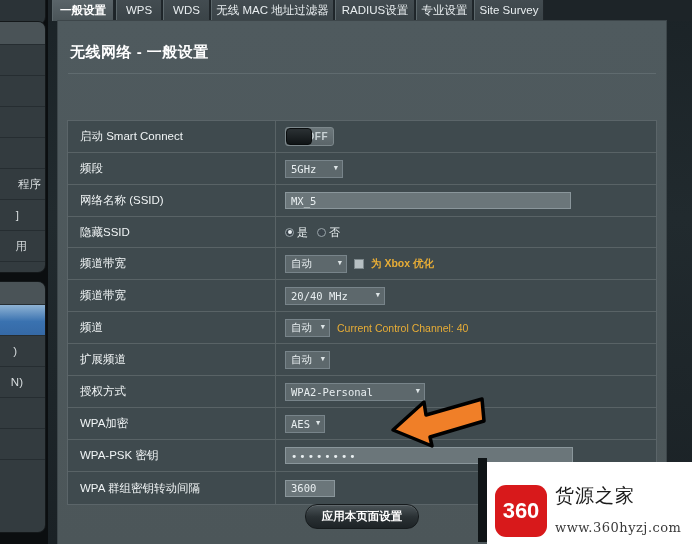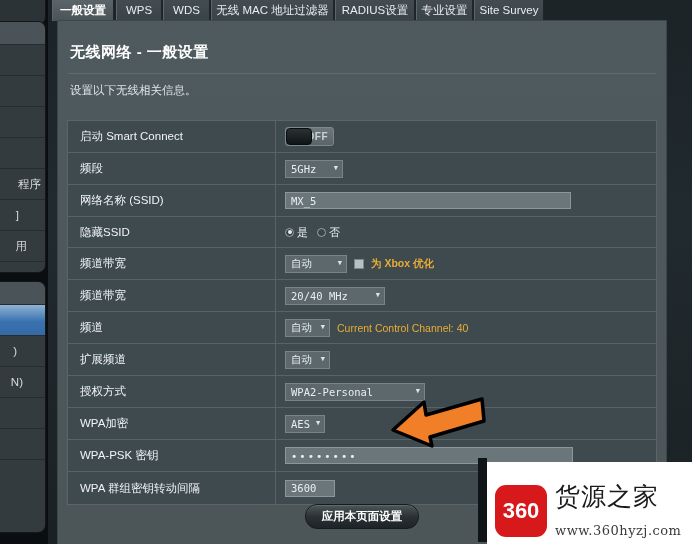--- a/index.html
+++ b/index.html
@@ -119,21 +119,21 @@
 
   
   .wm{position:absolute;left:487px;top:462px;width:205px;height:97px;
      background:#ffffff;display:flex;align-items:center;padding-left:8px;
      box-sizing:border-box;gap:8px;overflow:hidden;}
   .wm .badge{width:52px;height:52px;border-radius:11px;background:#d8191b;
      color:#fff;font-size:22px;font-weight:bold;display:flex;
      align-items:center;justify-content:center;font-family:"Liberation Sans",sans-serif;
      flex:0 0 52px;}
   .wm .wtext{display:flex;flex-direction:column;justify-content:center;}
-  .wm .wcn{font-size:25px;color:#1a1a1a;font-family:Liberation Sans, sans-serif;
+  .wm .wcn{font-size:19px;color:#1a1a1a;font-family:Liberation Serif, serif;
      letter-spacing:1px;line-height:1.05;}
   .wm .wurl{font-size:13px;color:#3a3a3a;font-family:"DejaVu Serif","Liberation Serif",serif;
      letter-spacing:.5px;margin-top:14px;}
   .wm-edge{position:absolute;left:478px;top:458px;width:9px;height:84px;
      background:#0f1416;}
 </style>
 </head>
 <body>
 
 <div class="screen">
@@ -171,21 +171,20 @@
       <div class="tab" style="left: 287px; width: 80px;">RADIUS设置</div>
       <div class="tab" style="left: 368px; width: 57px;">专业设置</div>
       <div class="tab" style="left: 426px; width: 70px;">Site Survey</div>
     </div>
 
   <div class="panel">
     <div class="panel-inner">
 
       <div class="page-title">无线网络 - 一般设置</div>
       <div class="title-rule"></div>
-      <div class="page-desc">设置以下无线相关信息。</div>
 
       <div class="tbl">
 
         <div class="row r-h32">
           <div class="lbl">启动 Smart Connect</div>
           <div class="val">
             <div class="toggle">
               <div class="knob"></div>
               <span class="offtxt">OFF</span>
             </div>

